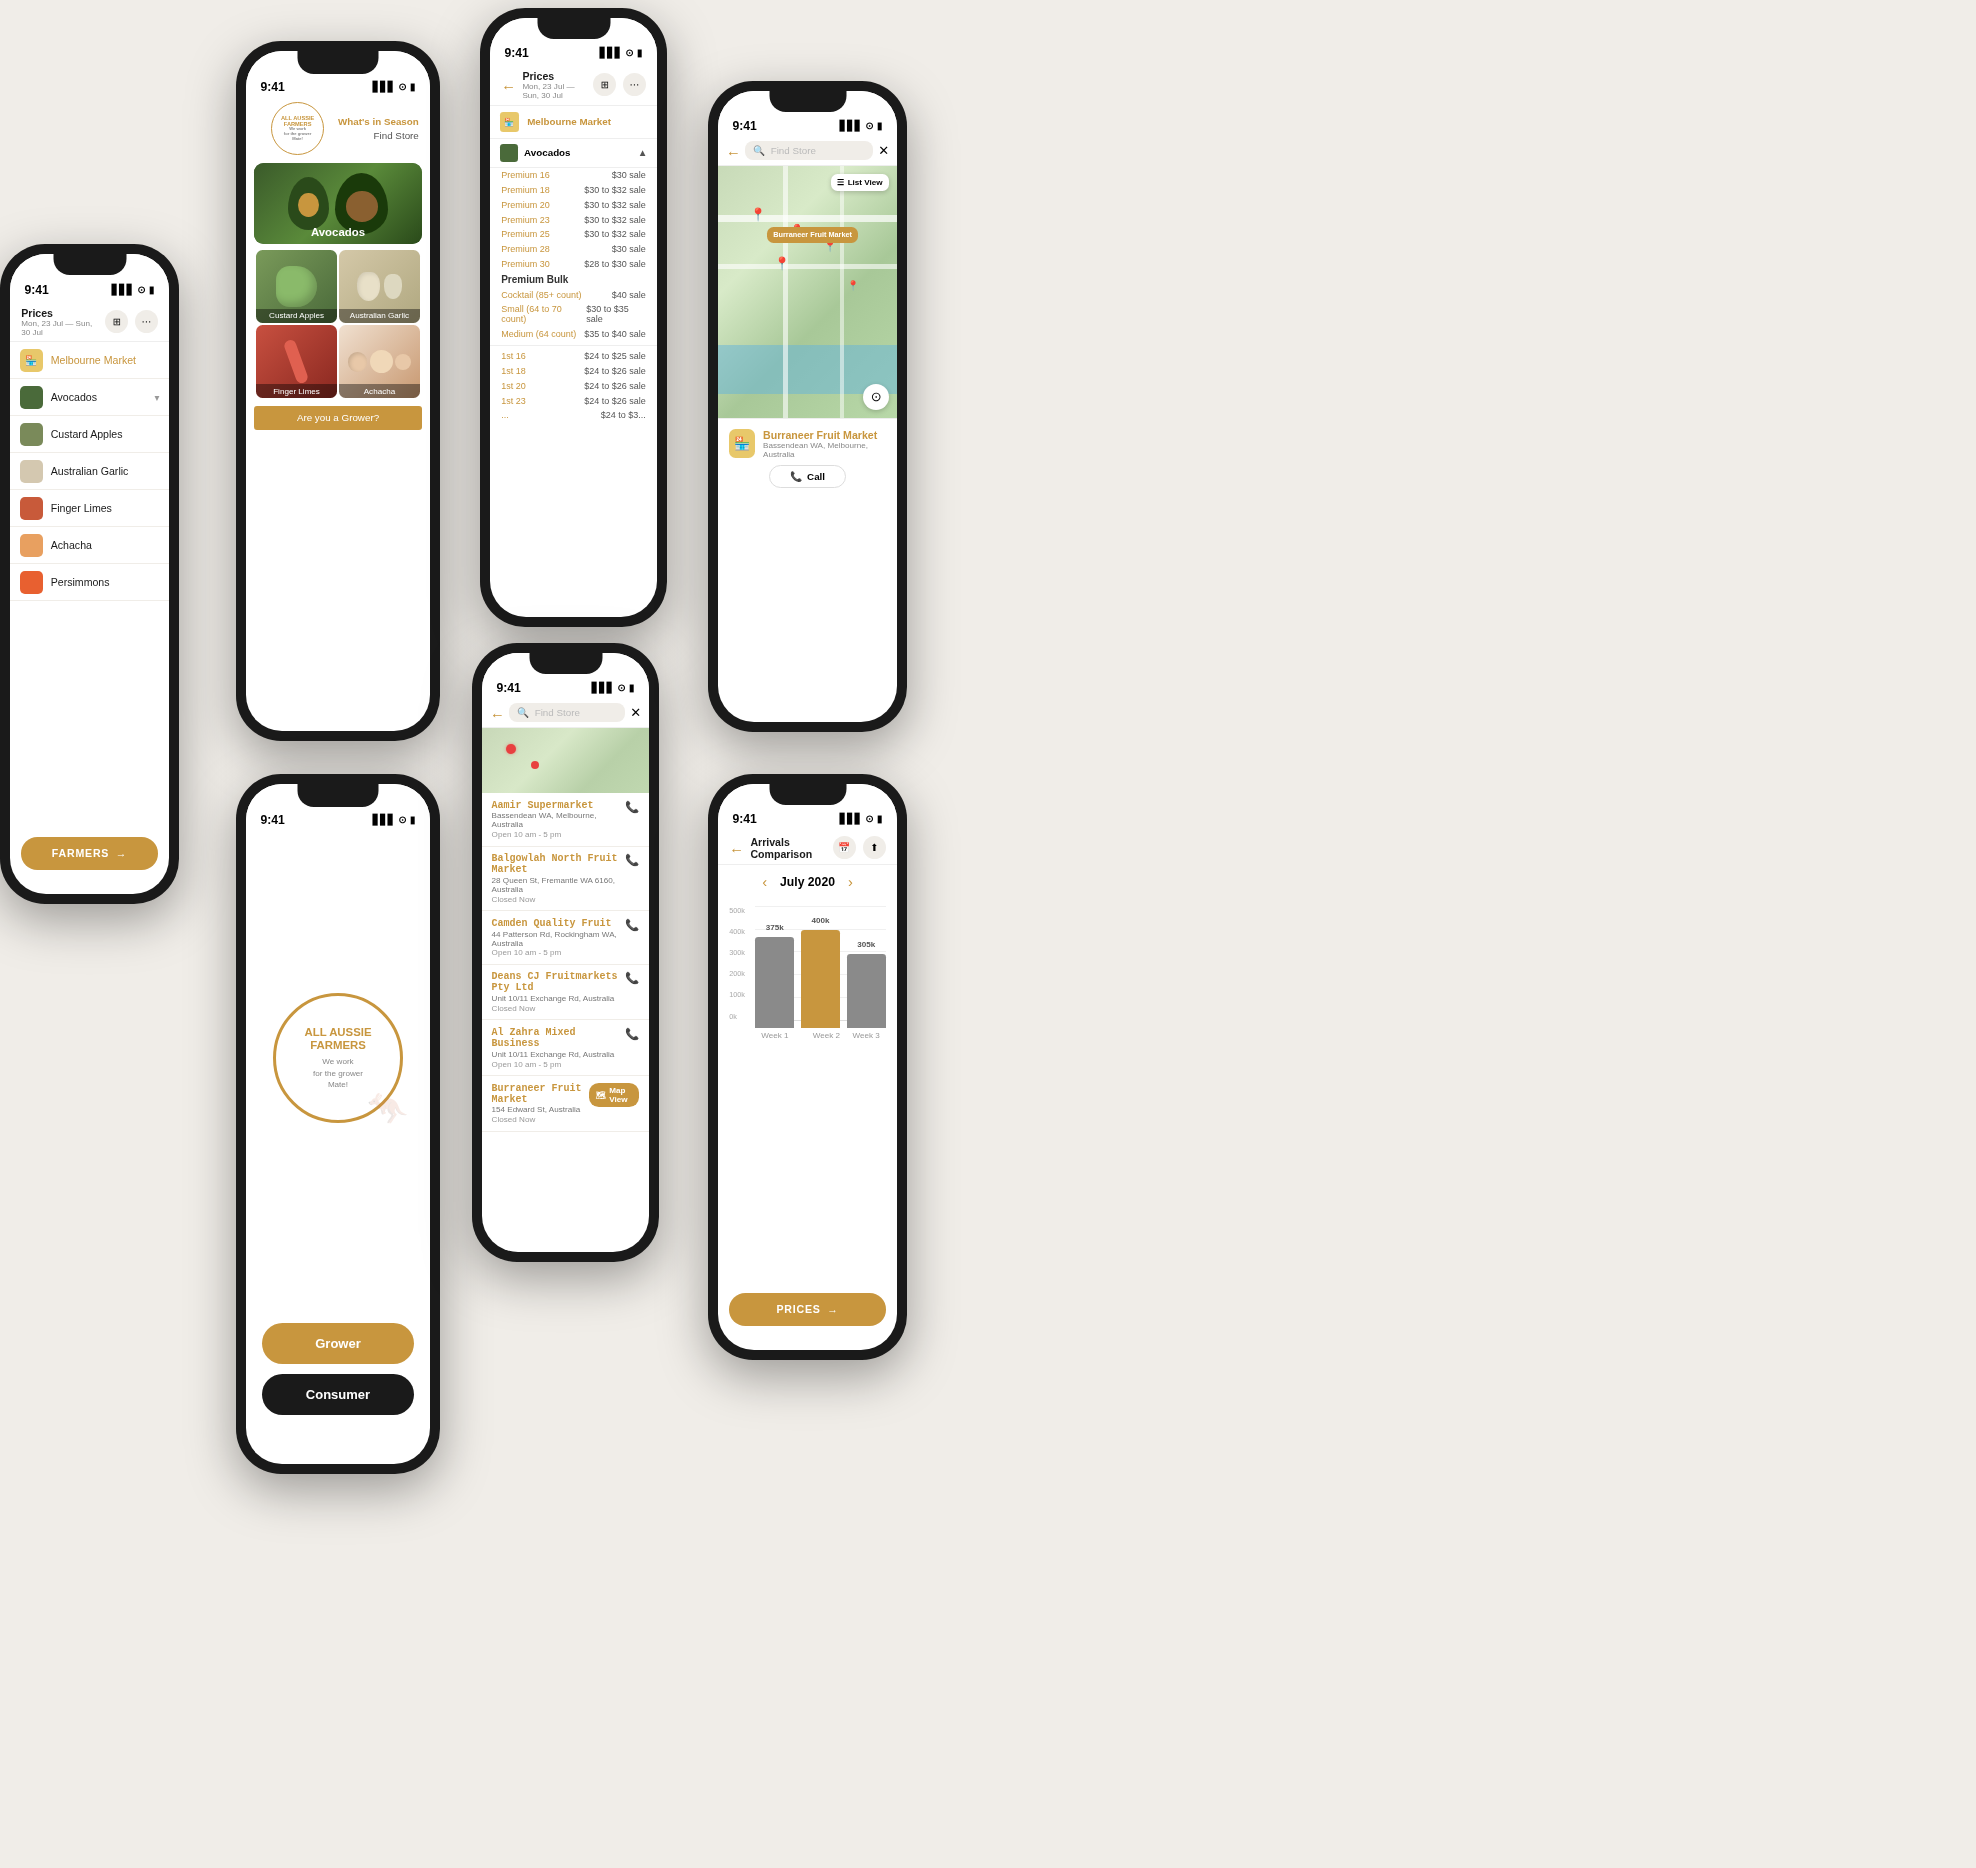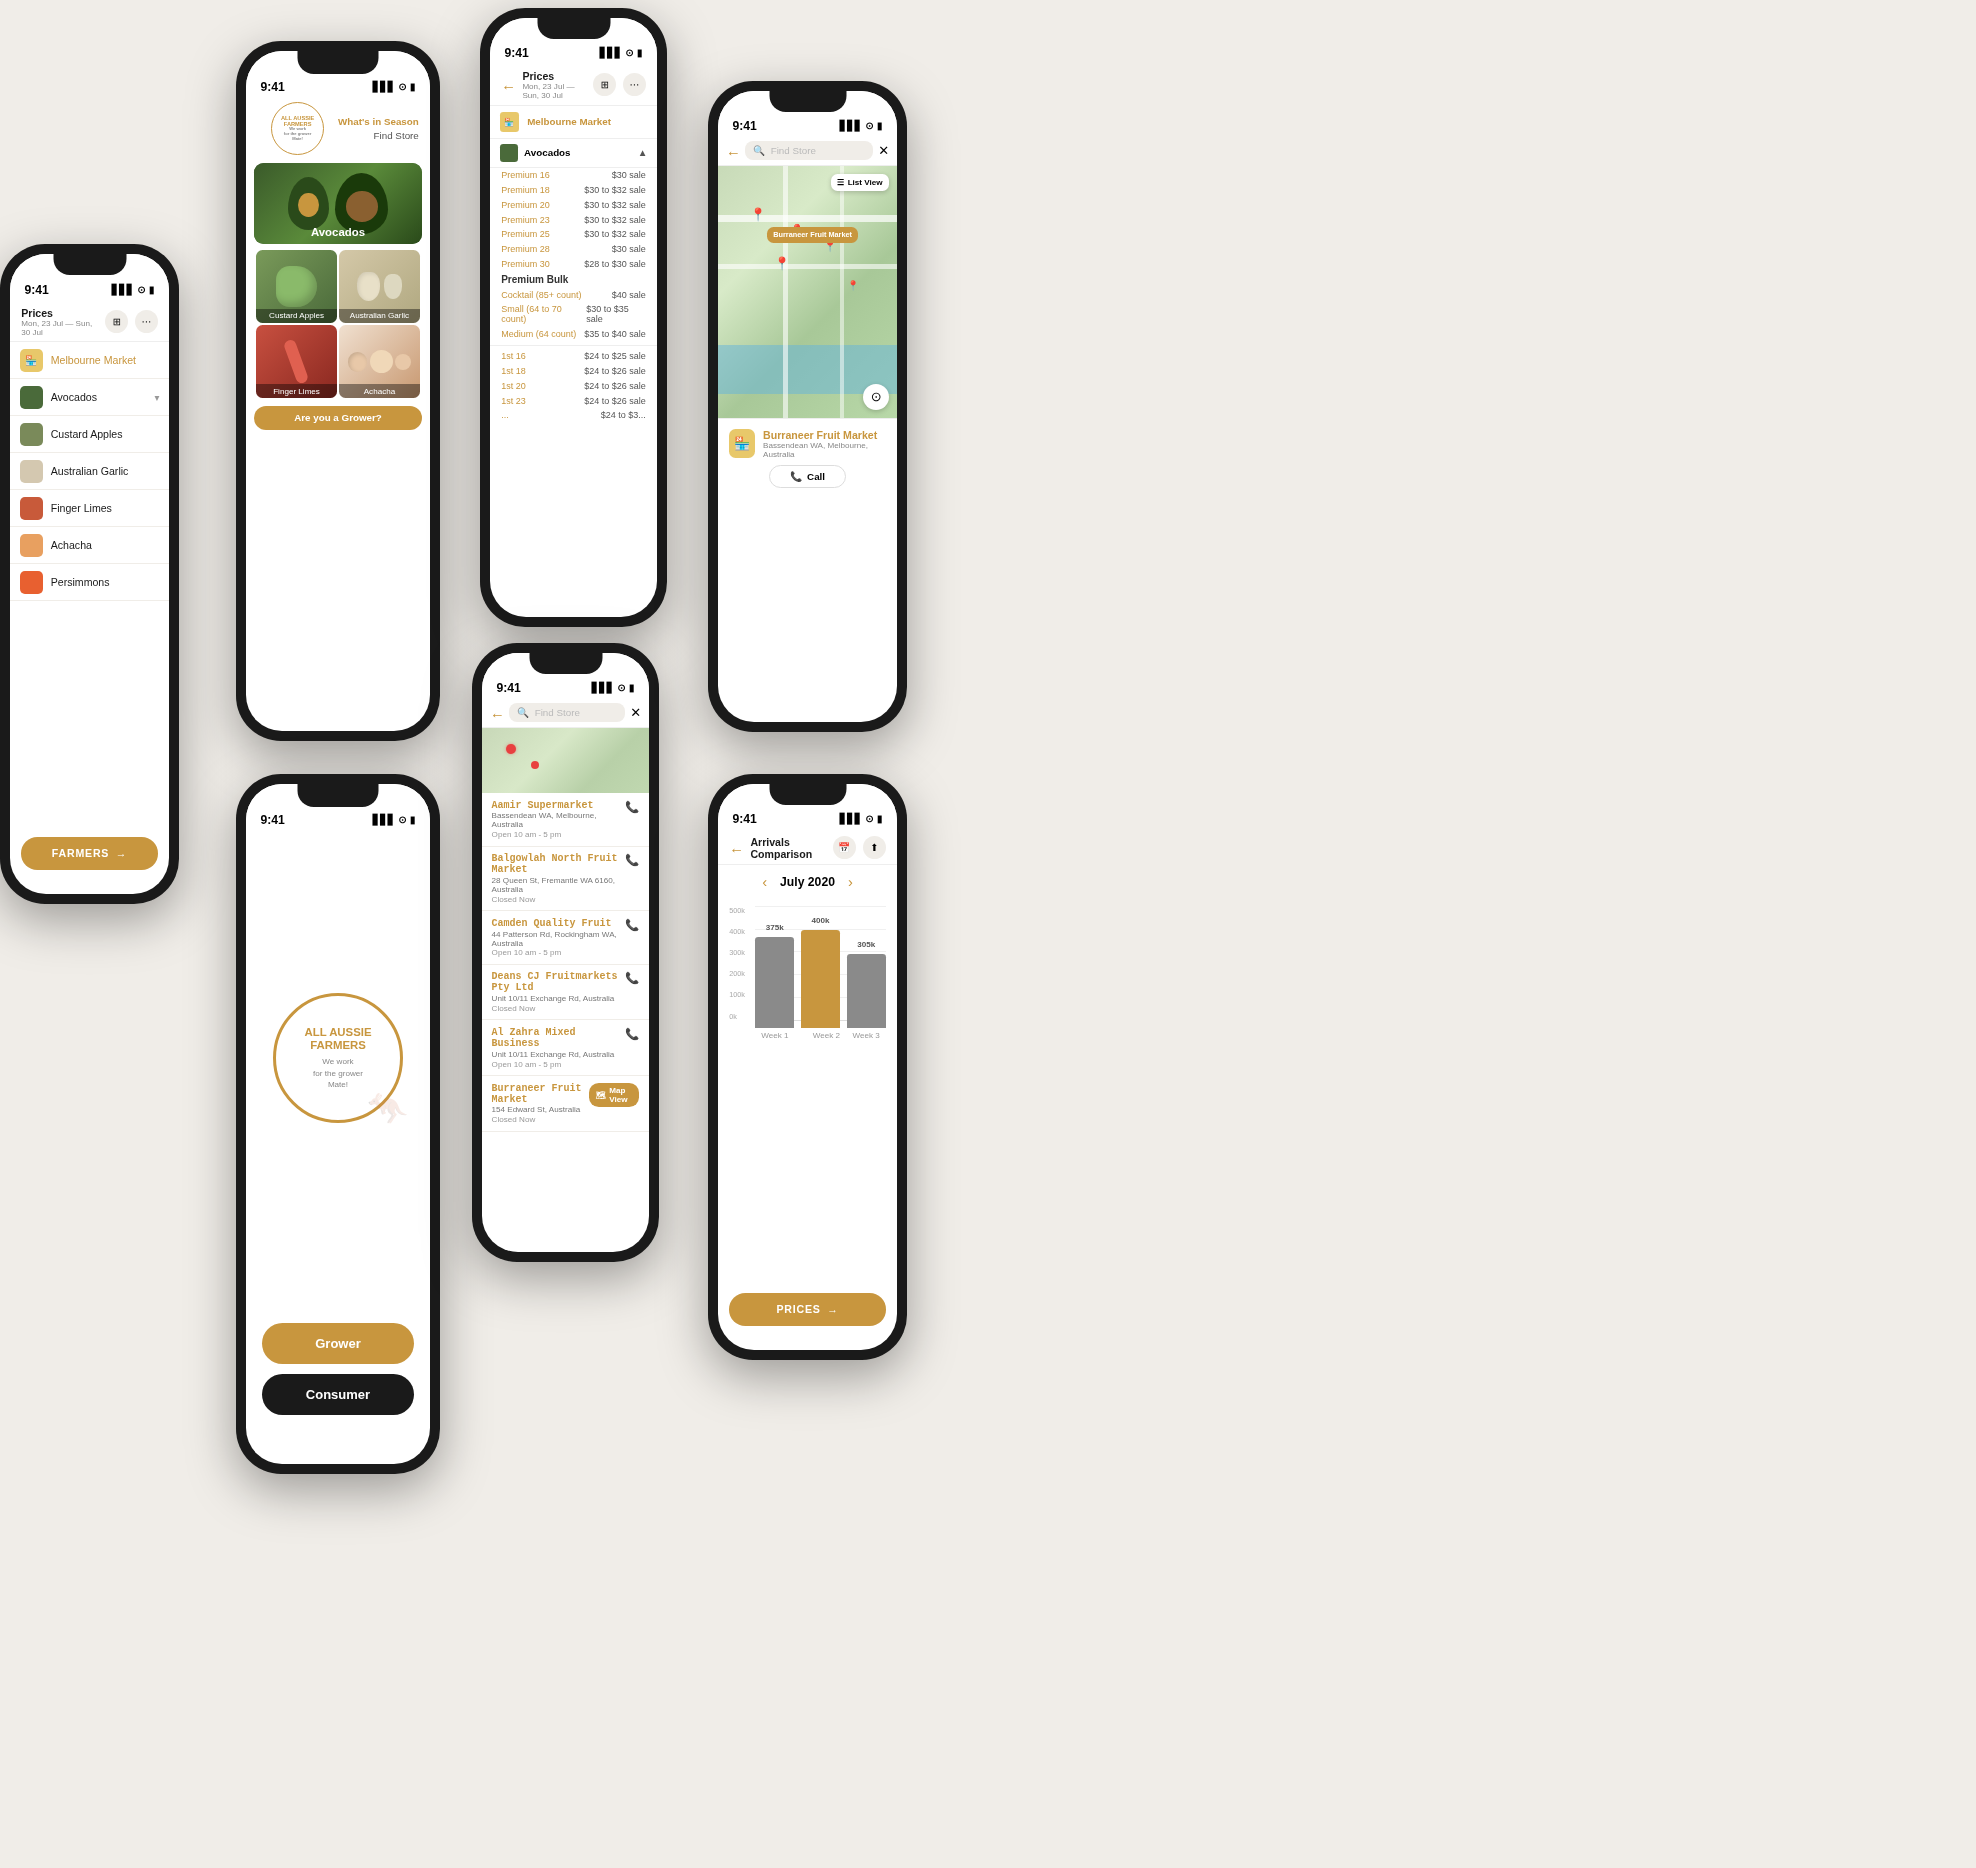--- a/index.html
+++ b/index.html
@@ -408,21 +408,21 @@
       <div class="produce-thumb" style="background:linear-gradient(135deg,#f0e0d0,#c89870);">
         <div style="position:absolute;top:0;left:0;right:0;bottom:0;display:flex;align-items:center;justify-content:center;gap:2.4px;">
           <div style="width:19.5px;height:19.5px;background:#e8c8a8;border-radius:50%;box-shadow:inset 1.6px 1.6px 4.1px rgba(0,0,0,0.15);"></div>
           <div style="width:23px;height:23px;background:#f0d8b8;border-radius:50%;"></div>
           <div style="width:16.3px;height:16.3px;background:#e8c8a8;border-radius:50%;"></div>
         </div>
         <div class="produce-thumb-label">Achacha</div>
       </div>
     </div>
 
-    <div style="background:#c8963e;margin:4.9px 8.1px;border-radius:12px;padding:6.5px;text-align:center;color:#fff;font-size:9.8px;font-weight:700;">Are you a Grower?</div>
+    <div style="background:#c8963e;margin:4.9px 8.1px;border-radius:3px;padding:6.5px;text-align:center;color:#fff;font-size:9.8px;font-weight:400;">Are you a Grower?</div>
   </div>
 </div>
 
 <div class="phone phone3">
   <div class="phone-screen">
     <div class="notch"></div>
     <div class="status-bar" style="padding-top:28px;">
       <span class="time">9:41</span>
       <div class="status-icons">
         <span>▋▋▋</span>

